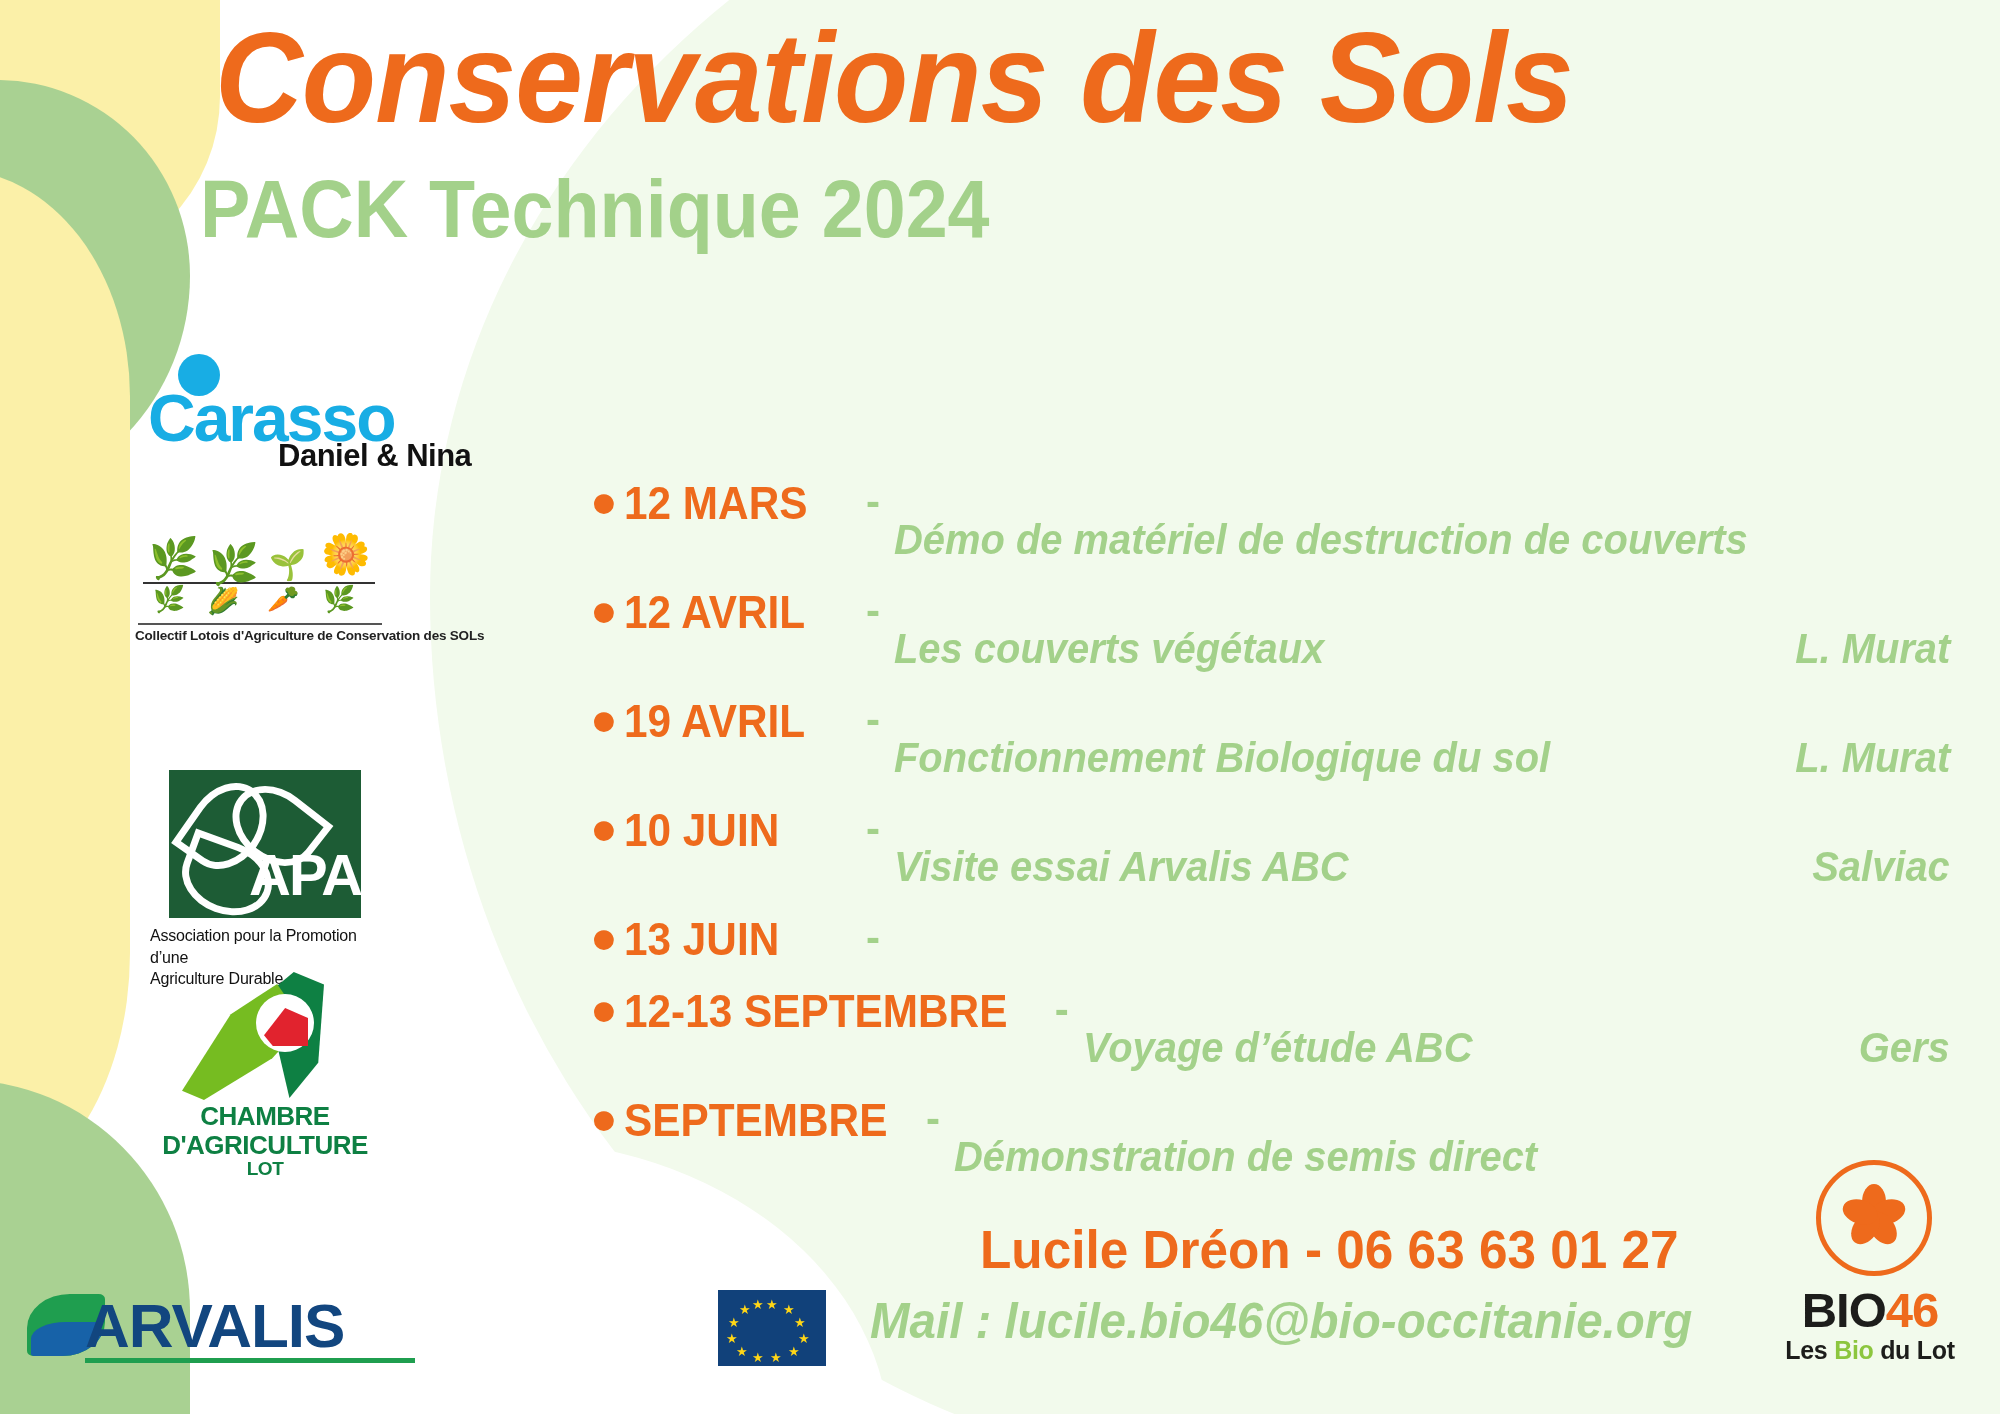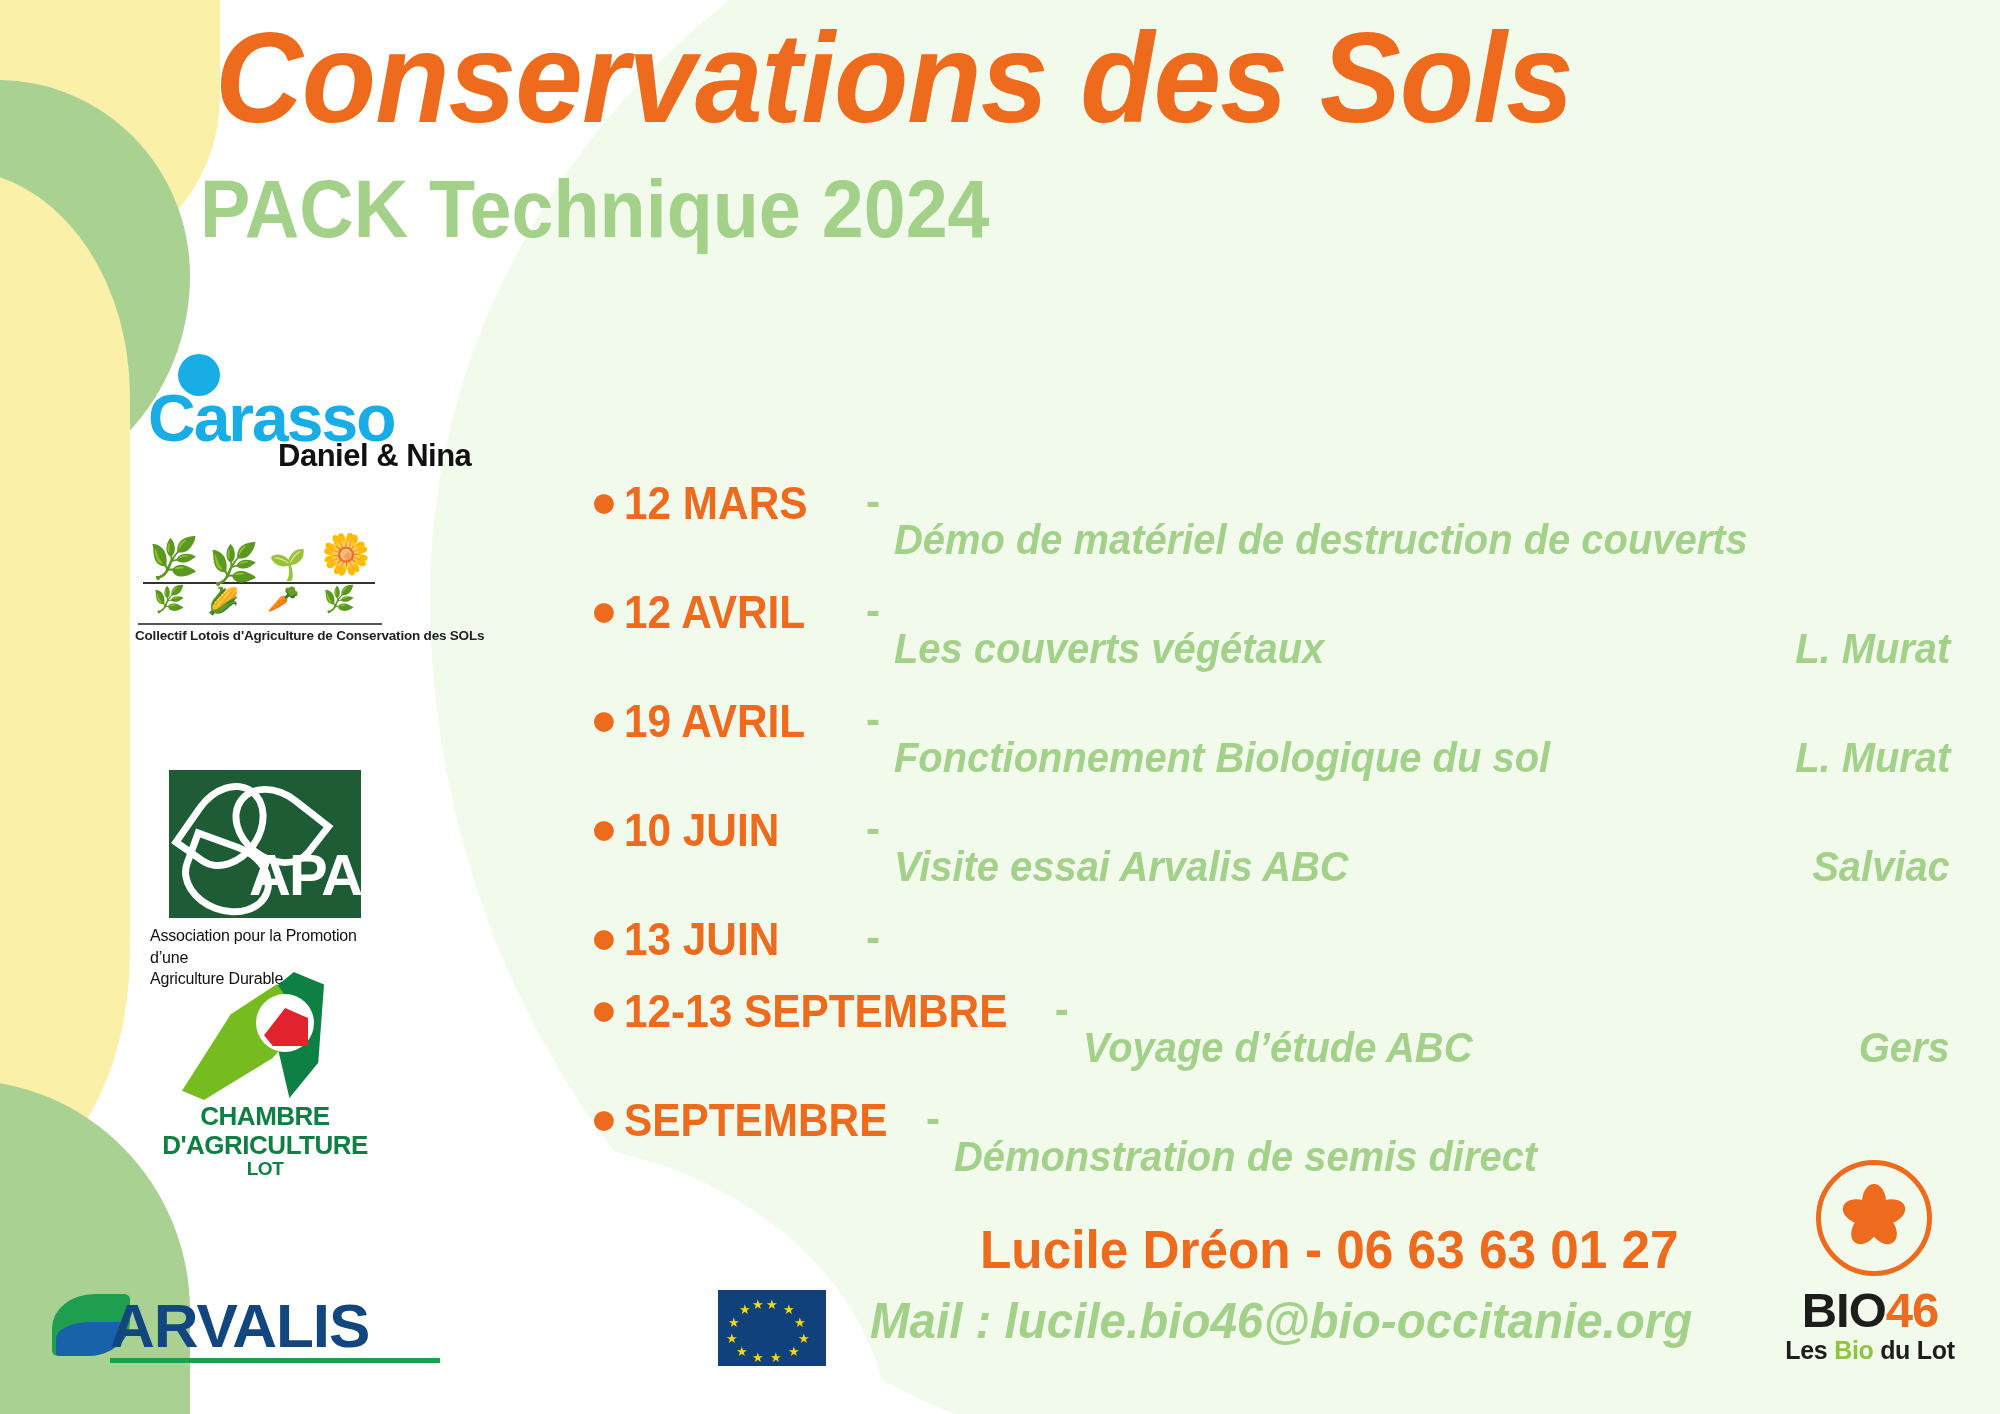--- a/index.html
+++ b/index.html
@@ -218,21 +218,21 @@
   }
   .contact-mail {
     position:absolute; left:870px; top:1292px;
     font-size:50px; font-weight:bold; font-style:italic; color:#a3d18a;
     white-space:nowrap;
     transform:scaleX(0.95); transform-origin:left top;
   }
 
   
   .logo-arvalis {
-    position:absolute; left:52px; top:1288px; width:400px; height:78px;
+    position:absolute; left:27px; top:1288px; width:400px; height:78px;
   }
   .arv-leaf {
     position:absolute; left:0px; top:6px; width:78px; height:62px;
     background:#1f9e4f;
     border-radius:55% 8% 55% 8%;
     overflow:hidden;
   }
   .arv-leaf:after{
     content:""; position:absolute; left:4px; top:28px; width:70px; height:34px;
     background:#1762a8; border-radius:50% 6% 50% 6%;

